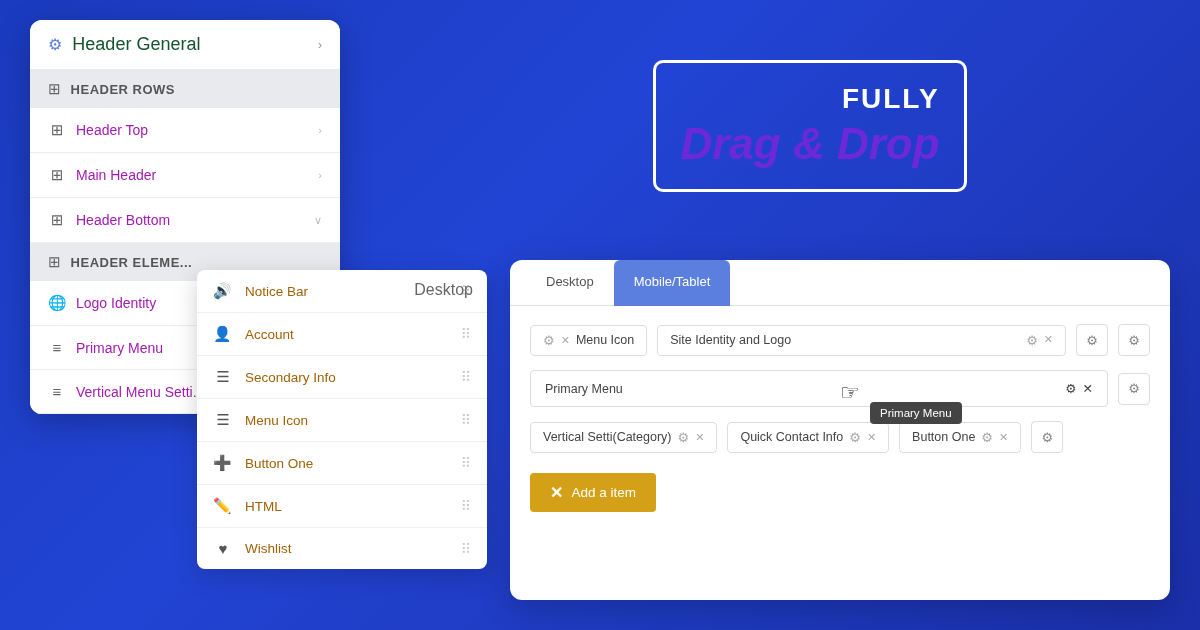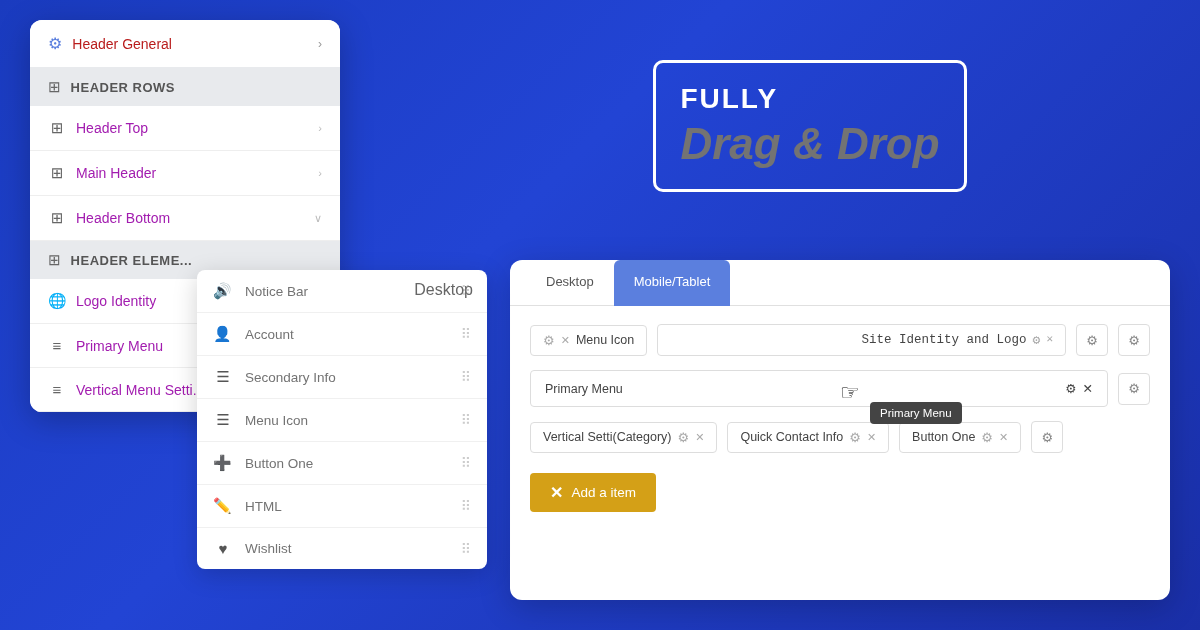--- a/index.html
+++ b/index.html
@@ -35,23 +35,23 @@
     .sidebar-header-item .left {
       display: flex;
       align-items: center;
       gap: 10px;
     }
     .sidebar-header-item .icon-gear {
       color: #5b7fde;
       font-size: 16px;
     }
     .sidebar-header-item .label {
-      font-size: 14px;
+      font-size: 18px;
       font-weight: 500;
-      color: #b91c1c;
+      color: #14532d;
     }
     .sidebar-header-item .chevron {
       color: #999;
       font-size: 12px;
     }
     .sidebar-section-title {
       display: flex;
       align-items: center;
       gap: 10px;
       padding: 10px 18px;
@@ -104,35 +104,35 @@
       left: 480px;
       right: 60px;
       display: flex;
       align-items: center;
       justify-content: center;
     }
     .banner-box {
       border: 3px solid #fff;
       border-radius: 10px;
       padding: 20px 24px;
-      text-align: left;
+      text-align: right;
       background: transparent;
     }
     .banner-fully {
       font-size: 28px;
       font-weight: 700;
       color: #fff;
       letter-spacing: 2px;
       text-transform: uppercase;
       margin-bottom: 4px;
     }
     .banner-drag {
       font-size: 44px;
       font-weight: 800;
-      color: #737373;
+      color: #6d28d9;
       font-style: italic;
     }
 
     
     .dropdown-popup {
       position: absolute;
       left: 197px;
       top: 270px;
       width: 290px;
       background: #fff;
@@ -166,21 +166,21 @@
       gap: 12px;
     }
     .dropdown-item .icon {
       color: #555;
       font-size: 15px;
       width: 20px;
       text-align: center;
     }
     .dropdown-item .label {
       font-size: 13.5px;
-      color: #737373;
+      color: #a16207;
     }
     .dropdown-item .drag-handle {
       color: #ccc;
       font-size: 14px;
     }
 
     
     .main-panel {
       position: absolute;
       left: 510px;
@@ -447,21 +447,21 @@
   </div>
 
   <div class="panel-content">
     
     <div class="item-row">
       <div class="item-chip">
         <span class="chip-gear">⚙</span>
         <span class="chip-x">✕</span>
         <span>Menu Icon</span>
       </div>
-      <div class="item-chip" style="flex:1; justify-content: flex-end; font-family: Liberation Mono, monospace;">
+      <div class="item-chip" style="flex:1; justify-content: space-between;">
         <span>Site Identity and Logo</span>
         <span style="display:flex;gap:6px;">
           <span class="chip-gear">⚙</span>
           <span class="chip-x">✕</span>
         </span>
       </div>
       <div class="gear-btn">⚙</div>
       <div class="gear-btn">⚙</div>
     </div>
 

